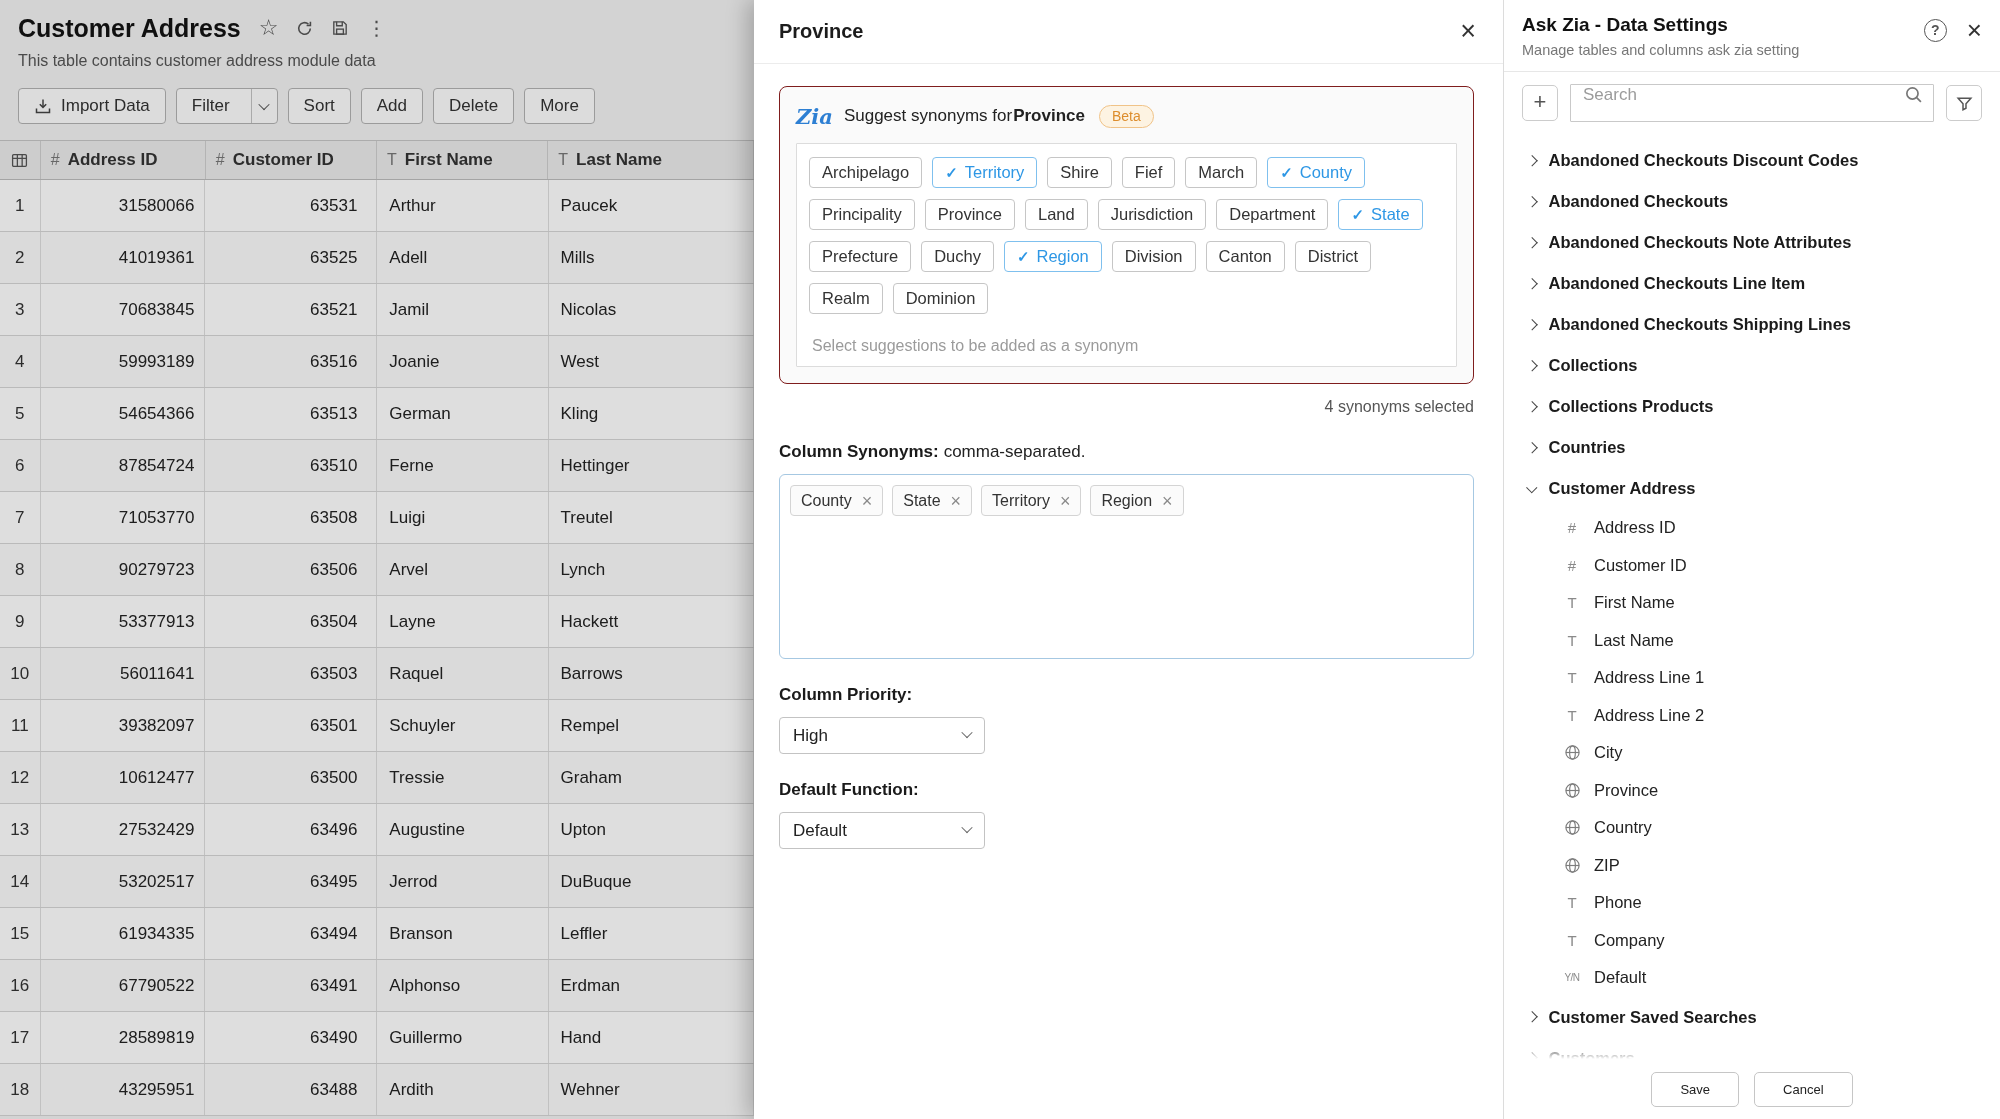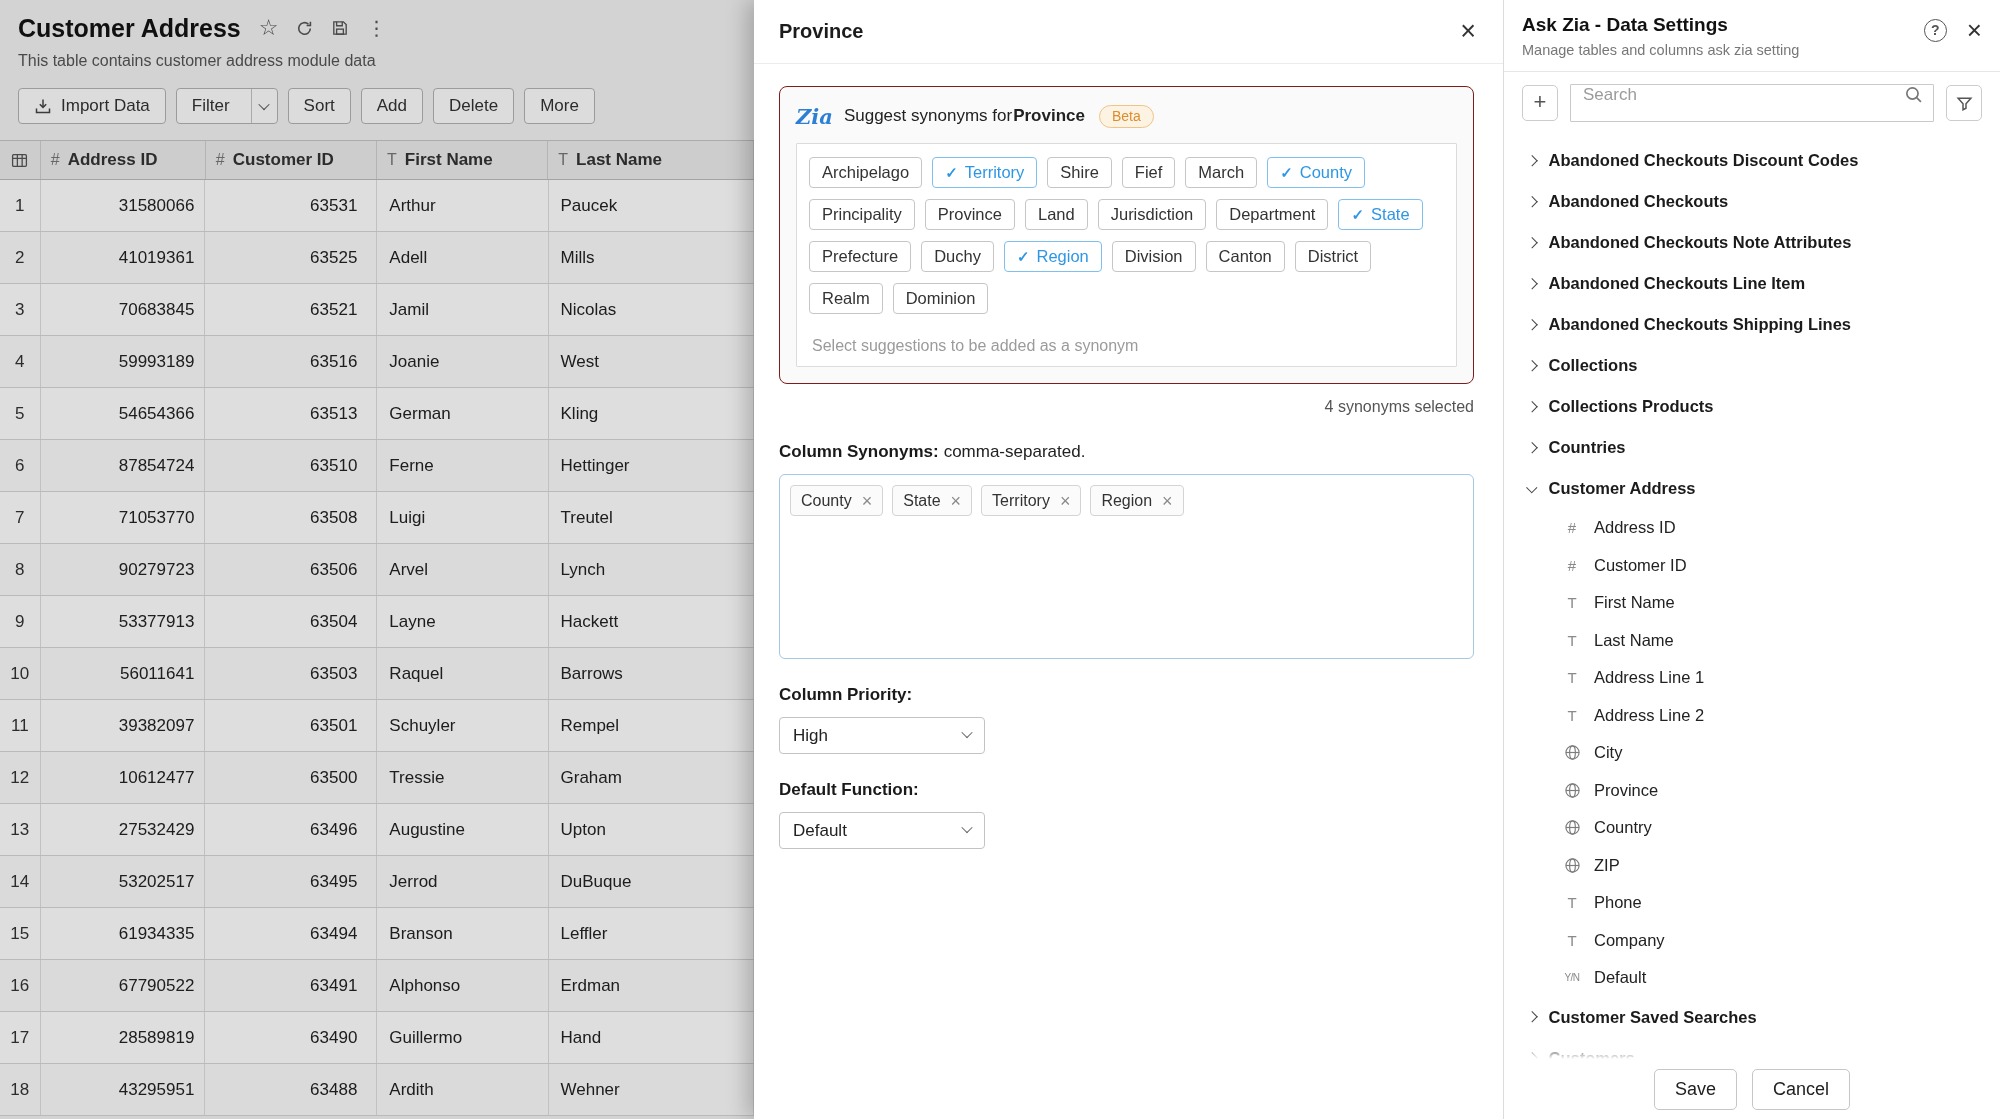--- a/index.html
+++ b/index.html
@@ -122,21 +122,21 @@
   .ti { width:20px; display:flex; align-items:center; justify-content:center; color:#8a8a8a; flex:none; }
   .ti-num, .ti-txt { font-size:15px; color:#8a8a8a; }
   .ti-yn { font-size:10px; color:#8a8a8a; letter-spacing:-0.5px; }
   .ti-globe { width:17px; height:17px; }
   .tchild-label { font-size:16.5px; color:#222; white-space:nowrap; }
 
   .panel-footer { position:absolute; left:0; right:0; bottom:0; height:60px; background:#fff; z-index:5;
                   display:flex; align-items:center; justify-content:center; gap:15px; }
   .panel-footer::before { content:''; position:absolute; top:-16px; left:0; right:0; height:16px;
                           background:linear-gradient(rgba(255,255,255,0), #fff); }
-  .pbtn { border:1px solid #c6c6c6; background:#fff; border-radius:5px; padding:9px 20px; font-size:18px; color:#222; cursor:pointer; }
+  .pbtn { border:1px solid #c6c6c6; background:#fff; border-radius:5px; padding:9px 28px; font-size:13px; color:#222; cursor:pointer; }
 
   svg { display:block; }
 </style>
 </head>
 <body>
 
 <div class="left">
   <div class="left-header">
     <div class="title-row">
       <span class="page-title">Customer Address</span>

